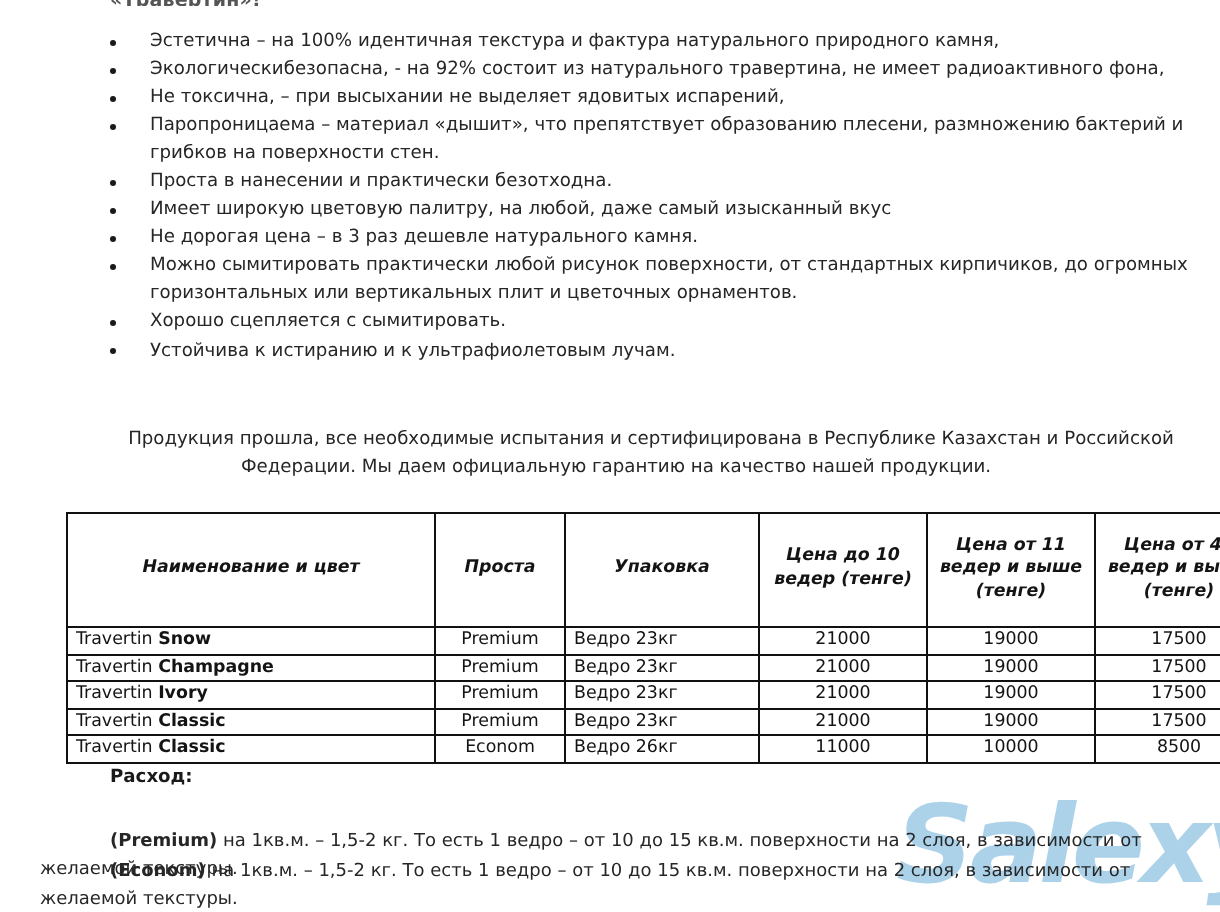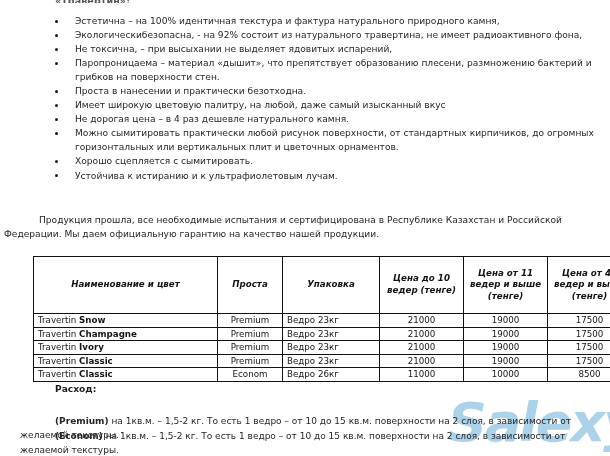--- a/index.html
+++ b/index.html
@@ -63,27 +63,28 @@
     top: 5.5px;
     width: 3px;
     height: 3px;
     background: #1a1a1a;
     border-radius: 50%;
   }
 
   
   .para {
     position: absolute;
-    left: 4px;
+    left: 20px;
     right: 14px;
     font-size: 9.1px;
     line-height: 14.2px;
     color: #262626;
     text-indent: 35px;
     margin: 0;
+    text-align: center;
   }
   .para-cert { top: 213px; }
 
   
   .price-table {
     position: absolute;
     left: 33px;
     top: 256px;
     width: 545px;
     border-collapse: collapse;
@@ -169,21 +170,21 @@
 
   <div class="cut-title">«Травертин»!</div>
 
   <ul class="bullets">
     <li>Эстетична – на 100%  идентичная текстура и фактура натурального природного камня,</li>
     <li>Экологическибезопасна, - на 92% состоит из натурального травертина, не имеет радиоактивного фона,</li>
     <li>Не токсична, – при высыхании не выделяет ядовитых испарений,</li>
     <li>Паропроницаема – материал «дышит», что препятствует образованию плесени, размножению бактерий и грибков на поверхности стен.</li>
     <li>Проста в нанесении и практически безотходна.</li>
     <li>Имеет широкую цветовую палитру, на любой, даже самый изысканный вкус</li>
-    <li>Не дорогая цена – в 4 раз дешевле натурального камня.</li>
+    <li>Не дорогая цена – в 3 раз дешевле натурального камня.</li>
     <li>Можно сымитировать практически любой рисунок поверхности, от стандартных кирпичиков, до огромных горизонтальных или вертикальных плит и цветочных орнаментов.</li>
     <li>Хорошо сцепляется с сымитировать.</li>
     <li>Устойчива к истиранию и к ультрафиолетовым лучам.</li>
   </ul>
 
   <p class="para para-cert">Продукция прошла, все необходимые испытания и сертифицирована в Республике Казахстан и Российской Федерации. Мы даем официальную гарантию на качество нашей продукции.</p>
 
   <table class="price-table">
     <thead>
       <tr>

